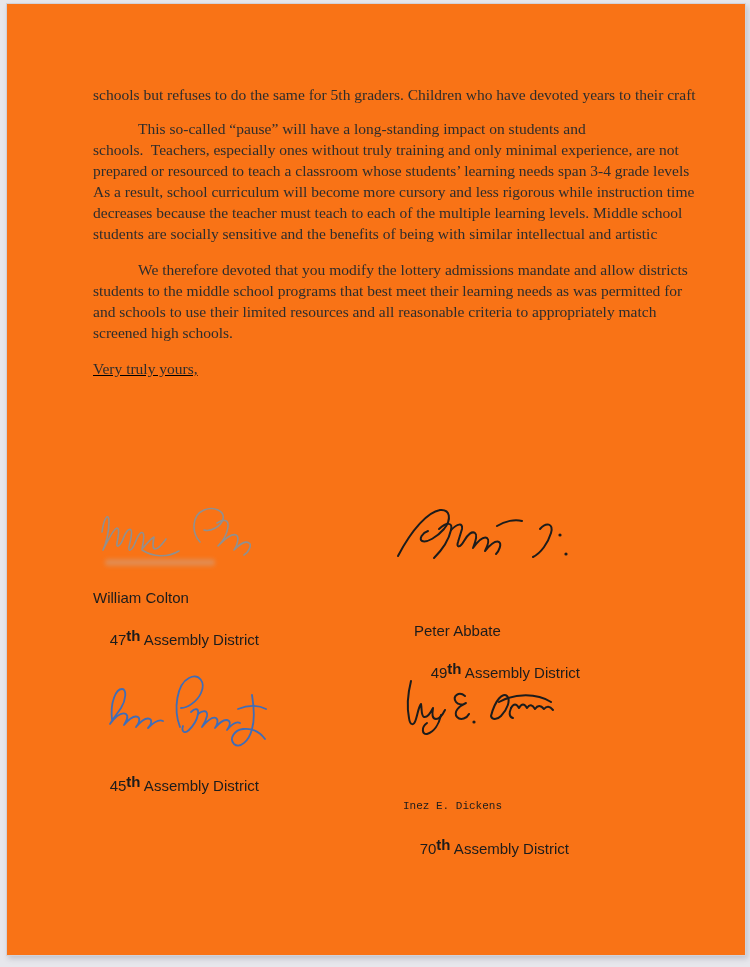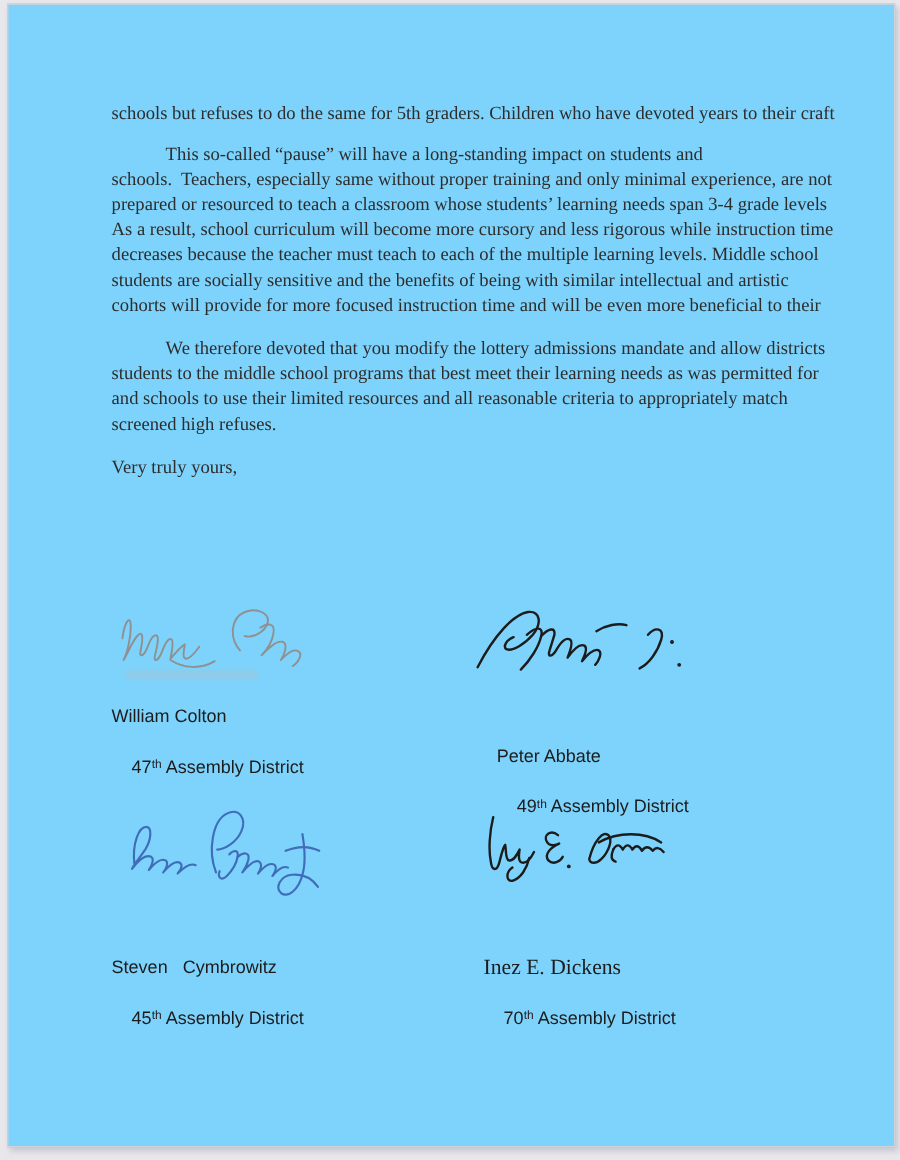--- a/index.html
+++ b/index.html
@@ -13,60 +13,61 @@
     background: #e7e7ec;
     font-family: "Liberation Serif", serif;
     overflow: hidden;
   }
   .paper {
     position: absolute;
     left: 6px;
     top: 3px;
     width: 738px;
     height: 951px;
-    background: #7dd3fc;
+    background: #f97316;
     border: 1px solid #d2d2d8;
     box-shadow: 2px 3px 5px rgba(110,110,130,0.28);
   }
   .body-text {
     position: absolute;
     left: 86px;
     top: 80px;
     width: 590px;
   }
   .para { margin: 0; }
   .para.gap-sm { margin-top: 13px; }
   .para.gap-md { margin-top: 15px; }
   .line {
     font-size: 15.5px;
     line-height: 21px;
     color: #2d2d2d;
     white-space: pre;
   }
   .line.indent { padding-left: 45px; }
-  .closing { margin-top: 15px; }
+  .closing { margin-top: 15px; text-decoration: underline; }
 
   .sig-svg { position: absolute; }
   .sig-label {
     position: absolute;
     font-family: "Liberation Sans", sans-serif;
     font-size: 15px;
     line-height: 21px;
     color: #1c1c1c;
     white-space: pre;
   }
   .sig-label .name { display: block; }
   .sig-label.serif-name .name {
-    font-family: Liberation Serif, serif;
-    font-size: 18px;
+    font-family: Liberation Mono, monospace;
+    font-size: 11px;
   }
   .sig-label sup {
-    font-size: 10px;
+    font-size: 15px;
     line-height: 0;
     vertical-align: 4px;
+    font-weight: bold;
   }
   .scan-artifact {
     position: absolute;
     left: 98px;
     top: 555px;
     width: 110px;
     height: 7px;
     background: #b9b9bb;
     opacity: 0.35;
     filter: blur(2px);
@@ -79,33 +80,32 @@
 <div class="paper">
 
   <div class="body-text">
 
     <div class="para">
       <div class="line">schools but refuses to do the same for 5th graders. Children who have devoted years to their craft</div>
     </div>
 
     <div class="para gap-sm">
       <div class="line indent">This so-called “pause” will have a long-standing impact on students and</div>
-      <div class="line">schools.  Teachers, especially same without proper training and only minimal experience, are not</div>
+      <div class="line">schools.  Teachers, especially ones without truly training and only minimal experience, are not</div>
       <div class="line">prepared or resourced to teach a classroom whose students’ learning needs span 3-4 grade levels</div>
       <div class="line">As a result, school curriculum will become more cursory and less rigorous while instruction time</div>
       <div class="line">decreases because the teacher must teach to each of the multiple learning levels. Middle school</div>
       <div class="line">students are socially sensitive and the benefits of being with similar intellectual and artistic</div>
-      <div class="line">cohorts will provide for more focused instruction time and will be even more beneficial to their</div>
     </div>
 
     <div class="para gap-md">
       <div class="line indent">We therefore devoted that you modify the lottery admissions mandate and allow districts</div>
       <div class="line">students to the middle school programs that best meet their learning needs as was permitted for</div>
       <div class="line">and schools to use their limited resources and all reasonable criteria to appropriately match</div>
-      <div class="line">screened high refuses.</div>
+      <div class="line">screened high schools.</div>
     </div>
 
     <div class="para closing">
       <div class="line">Very truly yours,</div>
     </div>
 
   </div>
 
   <div class="scan-artifact"></div>
 
@@ -157,21 +157,20 @@
       <path d="M64,21 C58,16 51,21 55,27 C57,30 62,30 65,28 C58,31 52,37 56,42 C60,46 66,43 68,39"></path>
       <circle cx="73" cy="47" r="1.6" fill="#1c1c1c" stroke="none"></circle>
       <path d="M90,41 C94,25 102,17 106,21 C110,25 106,35 100,41 C96,45 91,45 90,41"></path>
       <path d="M98,27 C114,18 136,18 150,27"></path>
       <path d="M110,33 Q114,26 118,33 Q122,26 126,33 Q130,27 134,34 Q138,28 143,34 Q147,29 152,35"></path>
       <path d="M110,33 C108,38 108,42 112,43"></path>
     </g>
   </svg>
 
   <div class="sig-label" style="left:86px; top:750px;">
-    <span class="name">Steven   Cymbrowitz</span>
     <span class="district"><span>45</span><sup>th</sup><span> Assembly District</span></span>
   </div>
   <div class="sig-label serif-name" style="left:396px; top:750px;">
     <span class="name">Inez E. Dickens</span>
     <span class="district"><span>70</span><sup>th</sup><span> Assembly District</span></span>
   </div>
 
 </div>
 
 </body></html>

